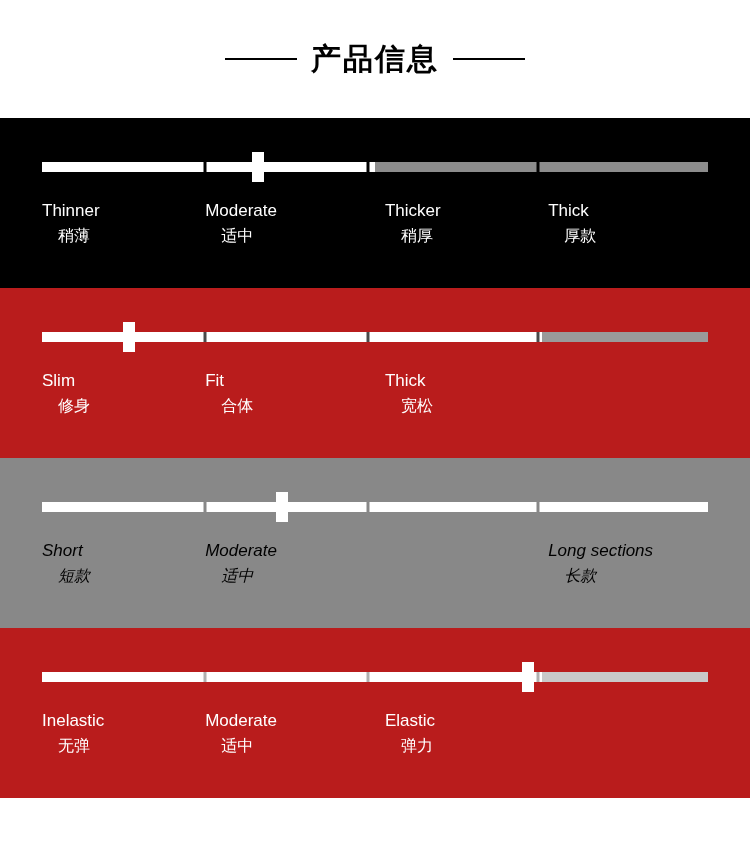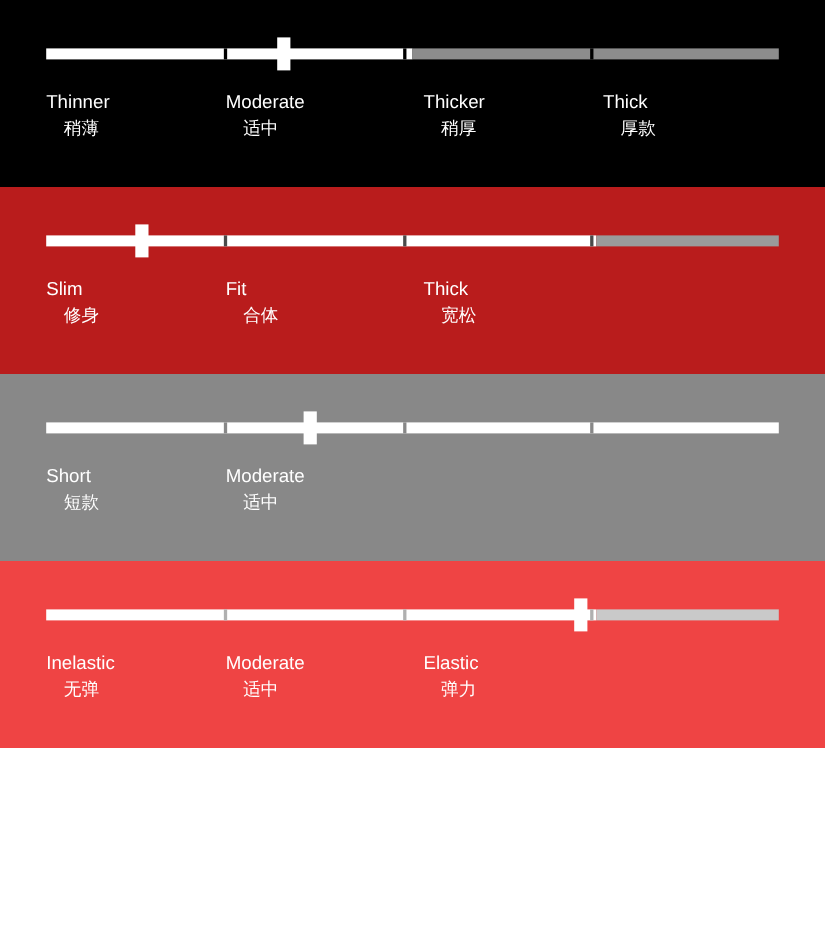--- a/index.html
+++ b/index.html
@@ -132,34 +132,41 @@
   .sec-0 .label .en, .sec-0 .label .zh { color: #ffffff; }
   .sec-0 .track-rest { background: #8c8c8c; }
   .sec-0 .tick { background: #000000; }
 
   .sec-1 { background: #b91c1c; }
   .sec-1 .label .en, .sec-1 .label .zh { color: #ffffff; }
   .sec-1 .track-rest { background: #9a9a9a; }
   .sec-1 .tick { background: #4a4a4a; }
 
   .sec-2 { background: #888888; }
-  .sec-2 .label .en, .sec-2 .label .zh { color: #ffffff; }
+  .sec-2 .label .en, .sec-2 .label .zh { color: #000000; font-style: italic; }
   .sec-2 .track-rest { background: #bfbfbf; }
   .sec-2 .tick { background: #888888; }
 
-  .sec-3 { background: #ef4444; }
+  .sec-3 { background: #b91c1c; }
   .sec-3 .label .en, .sec-3 .label .zh { color: #ffffff; }
   .sec-3 .track-rest { background: #c9c9c9; }
   .sec-3 .tick { background: #b0b0b0; }
 </style>
 </head>
 <body>
 
 <div class="page">
 
+  <div class="header">
+    <div class="header-inner">
+      <span class="header-rule"></span>
+      <span class="header-title">产品信息</span>
+      <span class="header-rule"></span>
+    </div>
+  </div>
 
   <div class="section sec-0">
     <div class="section-inner">
       <div class="slider">
         <div class="track">
           <div class="track-fill" style="width:50%"></div>
           <div class="track-rest" style="width:50%"></div>
           <div class="tick" style="left:24.5%"></div>
           <div class="tick" style="left:49%"></div>
           <div class="tick" style="left:74.5%"></div>
@@ -230,20 +237,24 @@
       </div>
       <div class="labels">
         <div class="label" style="left:0%">
           <span class="en">Short</span>
           <span class="zh">短款</span>
         </div>
         <div class="label" style="left:24.5%">
           <span class="en">Moderate</span>
           <span class="zh">适中</span>
         </div>
+        <div class="label" style="left:76%">
+          <span class="en">Long sections</span>
+          <span class="zh">长款</span>
+        </div>
       </div>
     </div>
   </div>
 
   <div class="section sec-3">
     <div class="section-inner">
       <div class="slider">
         <div class="track">
           <div class="track-fill" style="width:75%"></div>
           <div class="track-rest" style="width:25%"></div>

